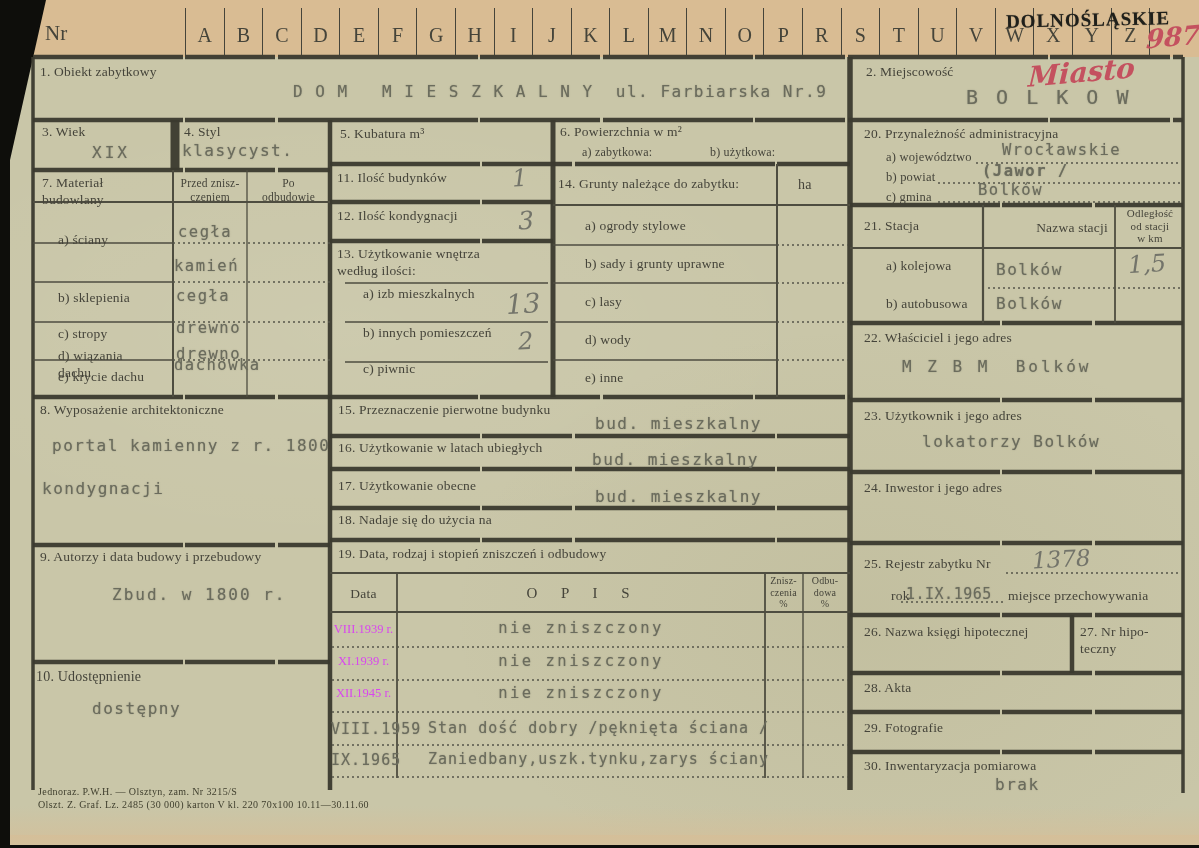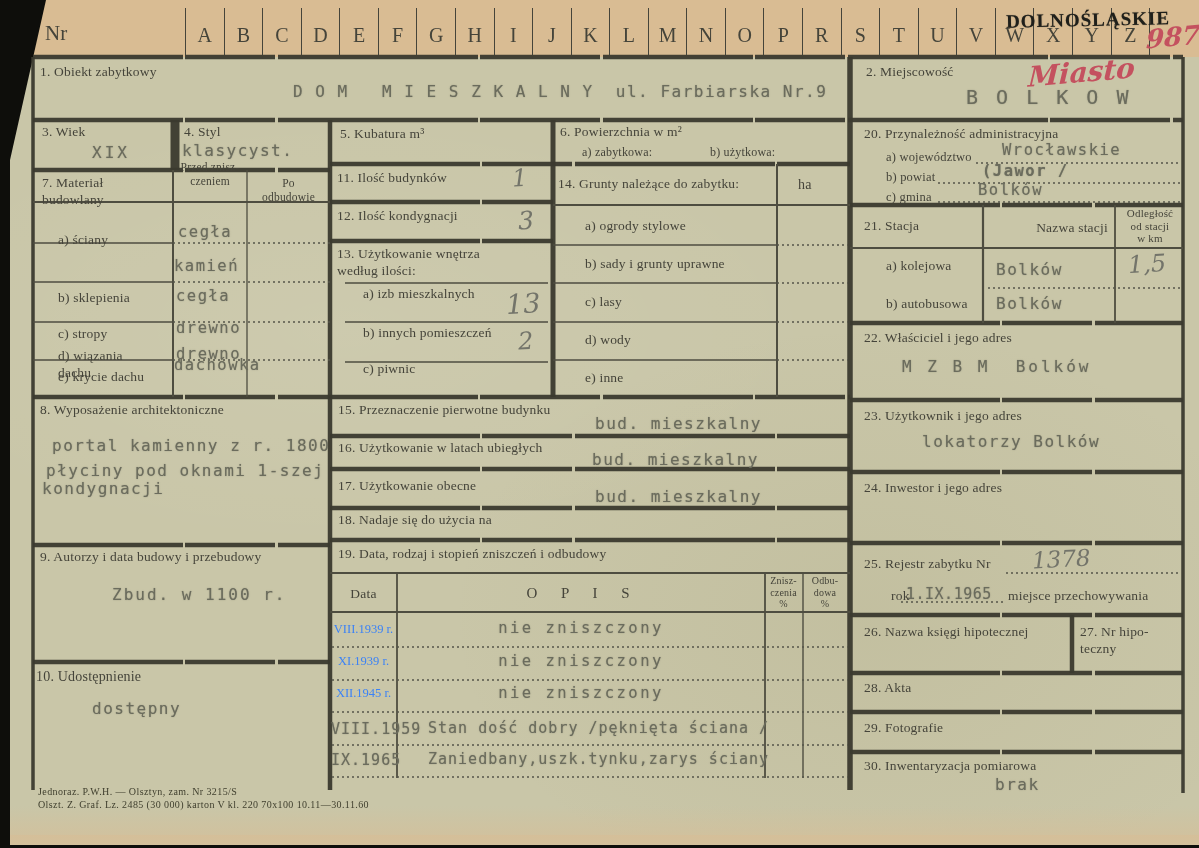--- a/index.html
+++ b/index.html
@@ -21,21 +21,21 @@
   .pre { white-space:pre-line; }
   .ctr { text-align:center; }
   .typed { position:absolute; font-family:"DejaVu Sans Mono", monospace; font-size:15.5px; color:#6b6c5d;
            letter-spacing:1.5px; white-space:pre; text-shadow:0 0 1.2px rgba(104,105,90,0.65); line-height:1.3; }
   .hand { position:absolute; font-family:"DejaVu Serif", serif; font-style:italic; font-size:24px;
           color:#73746a; transform:rotate(-3deg); }
   .redhand { position:absolute; font-family:"DejaVu Serif", serif; font-style:italic; font-weight:bold;
              color:#c4515f; transform:rotate(-5deg) skewX(-8deg); }
   .stamp { position:absolute; font-family:"Liberation Serif", serif; font-weight:bold; font-size:19px;
            letter-spacing:1px; color:#1f1f1a; transform:rotate(-1.2deg); text-shadow:0 0 1px rgba(30,30,25,0.5); }
-  .dateprint { position:absolute; font-family:"Liberation Serif", serif; font-size:12.5px; color:#3b82f6; }
+  .dateprint { position:absolute; font-family:"Liberation Serif", serif; font-size:12.5px; color:#d946ef; }
   .letter-row { position:absolute; left:185px; top:8px; width:965px; height:47px; display:flex; }
   .letter-cell { flex:1; border-left:1.6px solid #45443a; display:flex; align-items:center; justify-content:center;
                  font-family:"Liberation Serif", serif; font-size:20px; color:#45443a; padding-top:7px; box-sizing:border-box; }
   .letter-cell:last-child { border-right:1.6px solid #45443a; }
   .footer-line { position:absolute; font-family:"Liberation Serif", serif; font-size:10px; color:#41402f;
                  letter-spacing:0.4px; }
 </style>
 </head>
 <body>
 
@@ -166,43 +166,42 @@
   <div class="typed" style="left:966px; top:84px; font-size:20px; letter-spacing:3px;">B O L K O W</div>
   <div class="redhand" style="left:1028px; top:56px; font-size:28px;">Miasto</div>
 
   <div class="lbl" style="left:42px; top:124px;">3. Wiek</div>
   <div class="typed" style="left:92px; top:143px; font-size:16px; letter-spacing:3px;">XIX</div>
   <div class="lbl" style="left:184px; top:124px;">4. Styl</div>
   <div class="typed" style="left:182px; top:141px; font-size:16px;">klasycyst.</div>
 
   <div class="lbl pre" style="left:42px; top:175px;">7. Materiał
 budowlany</div>
-  <div class="lbl sm pre ctr" style="left:173px; top:160px; width:74px;">Przed znisz-
+  <div class="lbl sm pre ctr" style="left:173px; top:176px; width:74px;">Przed znisz-
 czeniem</div>
   <div class="lbl sm pre ctr" style="left:247px; top:176px; width:83px;">Po
 odbudowie</div>
   <div class="lbl" style="left:58px; top:232px;">a) ściany</div>
   <div class="typed" style="left:178px; top:222px;">cegła</div>
   <div class="typed" style="left:174px; top:256px;">kamień</div>
   <div class="lbl" style="left:58px; top:290px;">b) sklepienia</div>
   <div class="typed" style="left:176px; top:286px;">cegła</div>
   <div class="lbl" style="left:58px; top:326px;">c) stropy</div>
   <div class="typed" style="left:176px; top:318px;">drewno</div>
   <div class="lbl pre" style="left:58px; top:348px;">d) wiązania
 dachu</div>
   <div class="typed" style="left:176px; top:344px;">drewno</div>
   <div class="lbl" style="left:58px; top:369px;">e) krycie dachu</div>
   <div class="typed" style="left:174px; top:355px;">dachówka</div>
 
   <div class="lbl" style="left:40px; top:402px;">8. Wyposażenie architektoniczne</div>
   <div class="typed" style="left:52px; top:436px; font-size:16px;">portal kamienny z r. 1800</div>
-  <div class="typed" style="left:46px; top:461px; font-size:16px;">płyciny pod oknami 1-szej</div>
   <div class="typed" style="left:42px; top:479px; font-size:16px;">kondygnacji</div>
   <div class="lbl" style="left:40px; top:549px;">9. Autorzy i data budowy i przebudowy</div>
-  <div class="typed" style="left:112px; top:585px; font-size:16px; letter-spacing:2px;">Zbud. w 1100 r.</div>
+  <div class="typed" style="left:112px; top:585px; font-size:16px; letter-spacing:2px;">Zbud. w 1800 r.</div>
   <div class="lbl" style="left:36px; top:668px; font-size:14px;">10. Udostępnienie</div>
   <div class="typed" style="left:92px; top:699px; font-size:16px;">dostępny</div>
 
   <div class="lbl" style="left:340px; top:126px;">5. Kubatura m³</div>
   <div class="lbl" style="left:337px; top:170px;">11. Ilość budynków</div>
   <div class="hand" style="left:512px; top:164px;">1</div>
   <div class="lbl" style="left:337px; top:208px;">12. Ilość kondygnacji</div>
   <div class="hand" style="left:518px; top:206px; font-size:25px;">3</div>
   <div class="lbl pre" style="left:337px; top:246px;">13. Użytkowanie wnętrza
 według ilości:</div>

